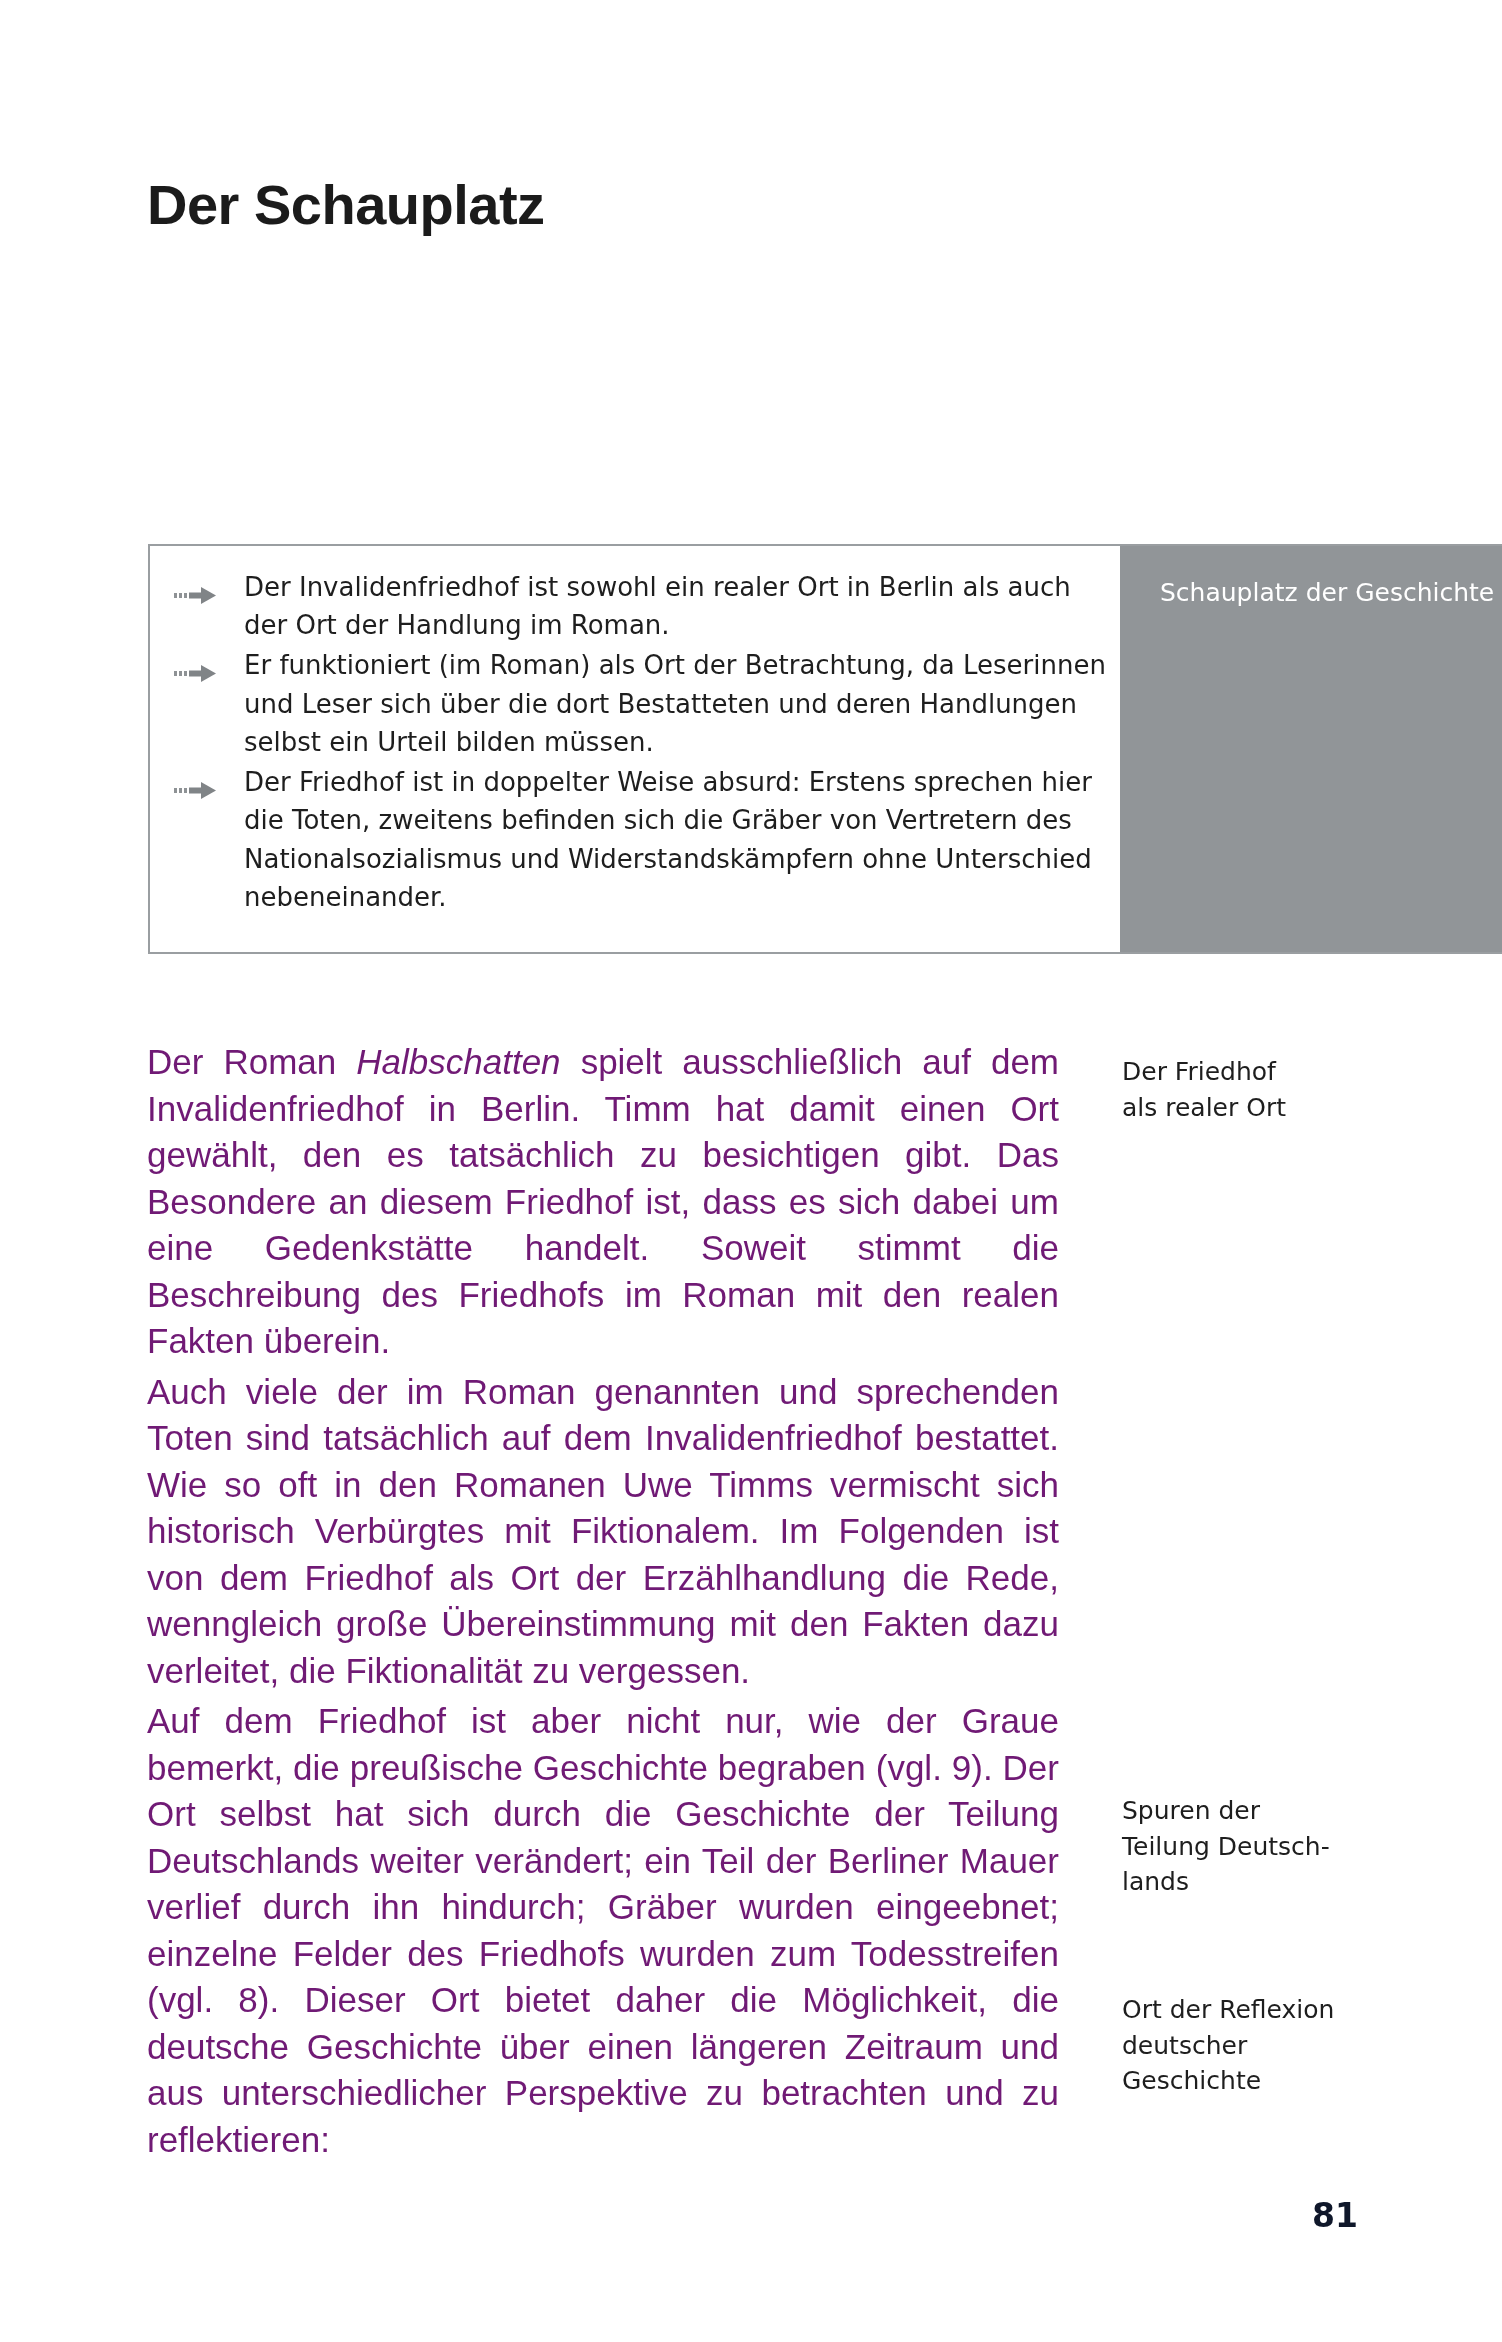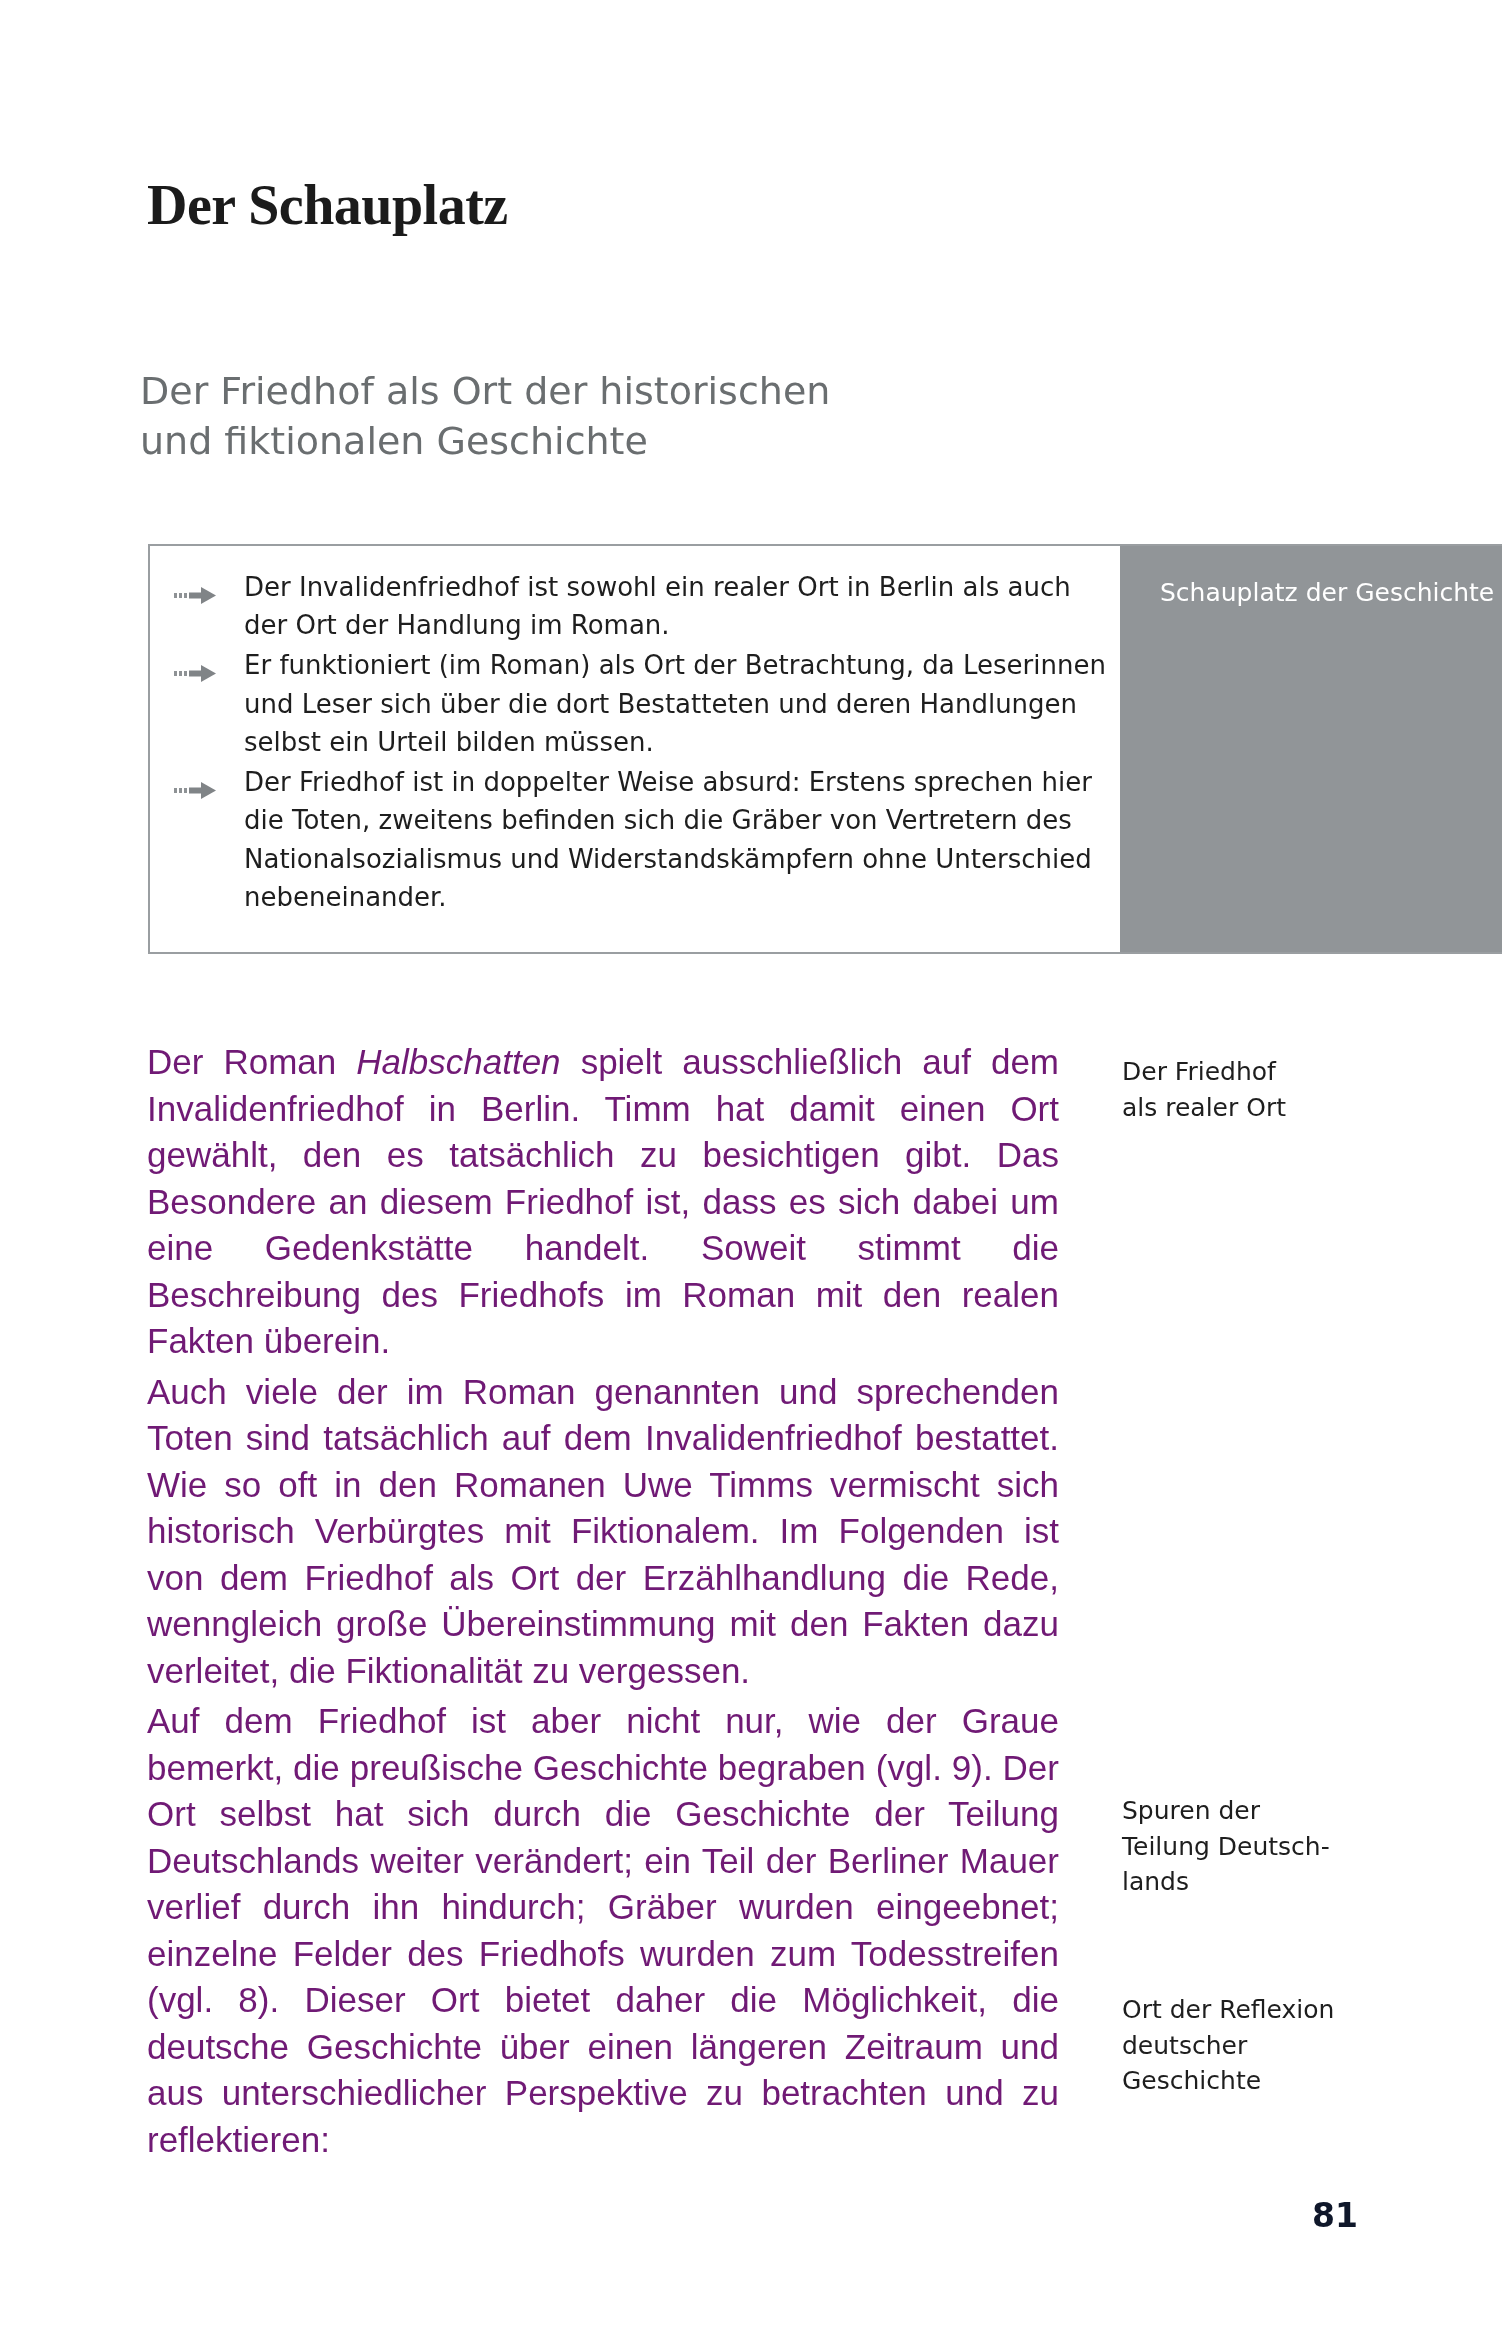--- a/index.html
+++ b/index.html
@@ -22,21 +22,21 @@
     height: 2342px;
     background: #ffffff;
     overflow: hidden;
   }
 
   
   .title {
     position: absolute;
     left: 147px;
     top: 176px;
-    font-family: Liberation Serif, serif;
+    font-family: Liberation Sans, sans-serif;
     font-weight: 700;
     font-size: 56px;
     letter-spacing: -0.5px;
     color: #1b1b1b;
     line-height: 1.05;
     white-space: nowrap;
   }
 
   .subtitle {
     position: absolute;
@@ -151,24 +151,20 @@
     color: #0f172a;
   }
 </style>
 </head>
 <body>
 
 <div class="page">
 
   <div class="title">Der Schauplatz</div>
 
-  <div class="subtitle">
-    <span>Der Friedhof als Ort der historischen</span>
-    <span>und fiktionalen Geschichte</span>
-  </div>
 
   <div class="infobox">
 
     <div class="infobox-main">
       <ul class="bullets">
 
         <li class="bullet">
           <span class="bullet-arrow">
             <svg width="44" height="20" viewBox="0 0 44 20" aria-hidden="true">
               <rect x="0" y="8" width="3" height="5" fill="#8e9295"></rect>

